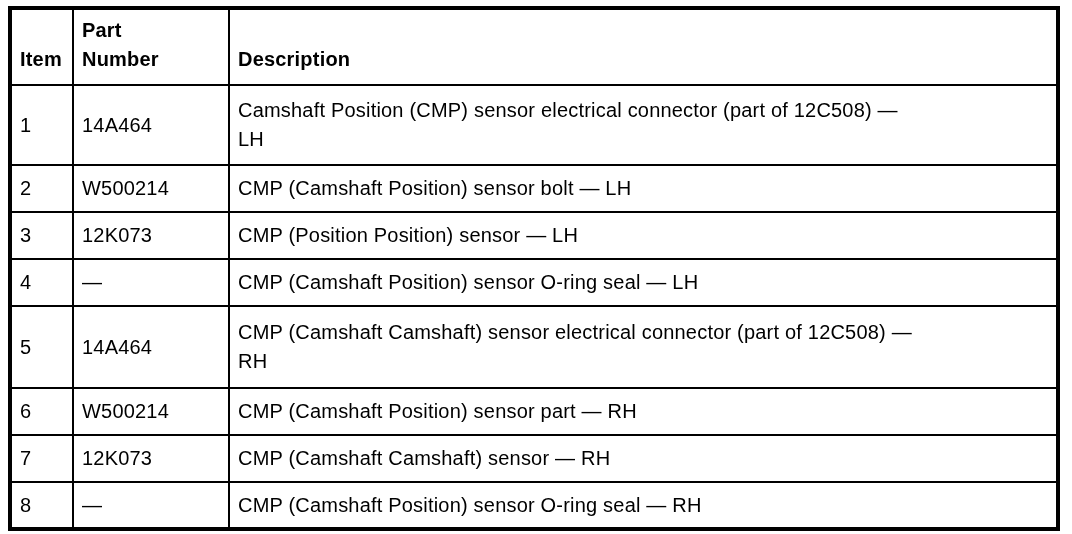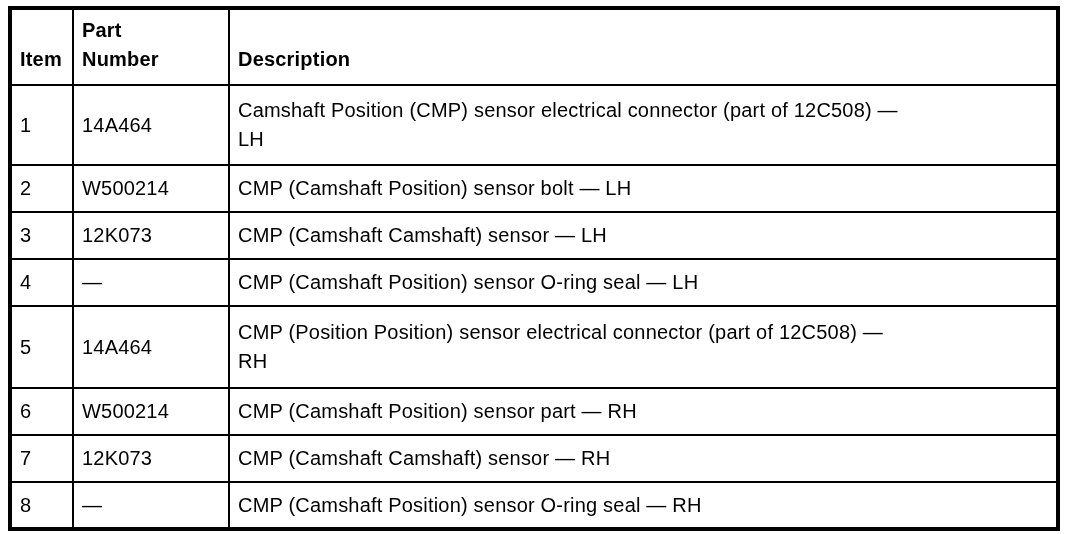--- a/index.html
+++ b/index.html
@@ -76,31 +76,31 @@
 LH</td>
       </tr>
       <tr class="r-std">
         <td>2</td>
         <td>W500214</td>
         <td>CMP (Camshaft Position) sensor bolt — LH</td>
       </tr>
       <tr class="r-std">
         <td>3</td>
         <td>12K073</td>
-        <td>CMP (Camshaft Camshaft) sensor — LH</td>
+        <td>CMP (Position Position) sensor — LH</td>
       </tr>
       <tr class="r-std">
         <td>4</td>
         <td>—</td>
         <td>CMP (Camshaft Position) sensor O-ring seal — LH</td>
       </tr>
       <tr class="r-tall2">
         <td>5</td>
         <td>14A464</td>
-        <td>CMP (Position Position) sensor electrical connector (part of 12C508) —
+        <td>CMP (Camshaft Camshaft) sensor electrical connector (part of 12C508) —
 RH</td>
       </tr>
       <tr class="r-std">
         <td>6</td>
         <td>W500214</td>
         <td>CMP (Camshaft Position) sensor part — RH</td>
       </tr>
       <tr class="r-std">
         <td>7</td>
         <td>12K073</td>

